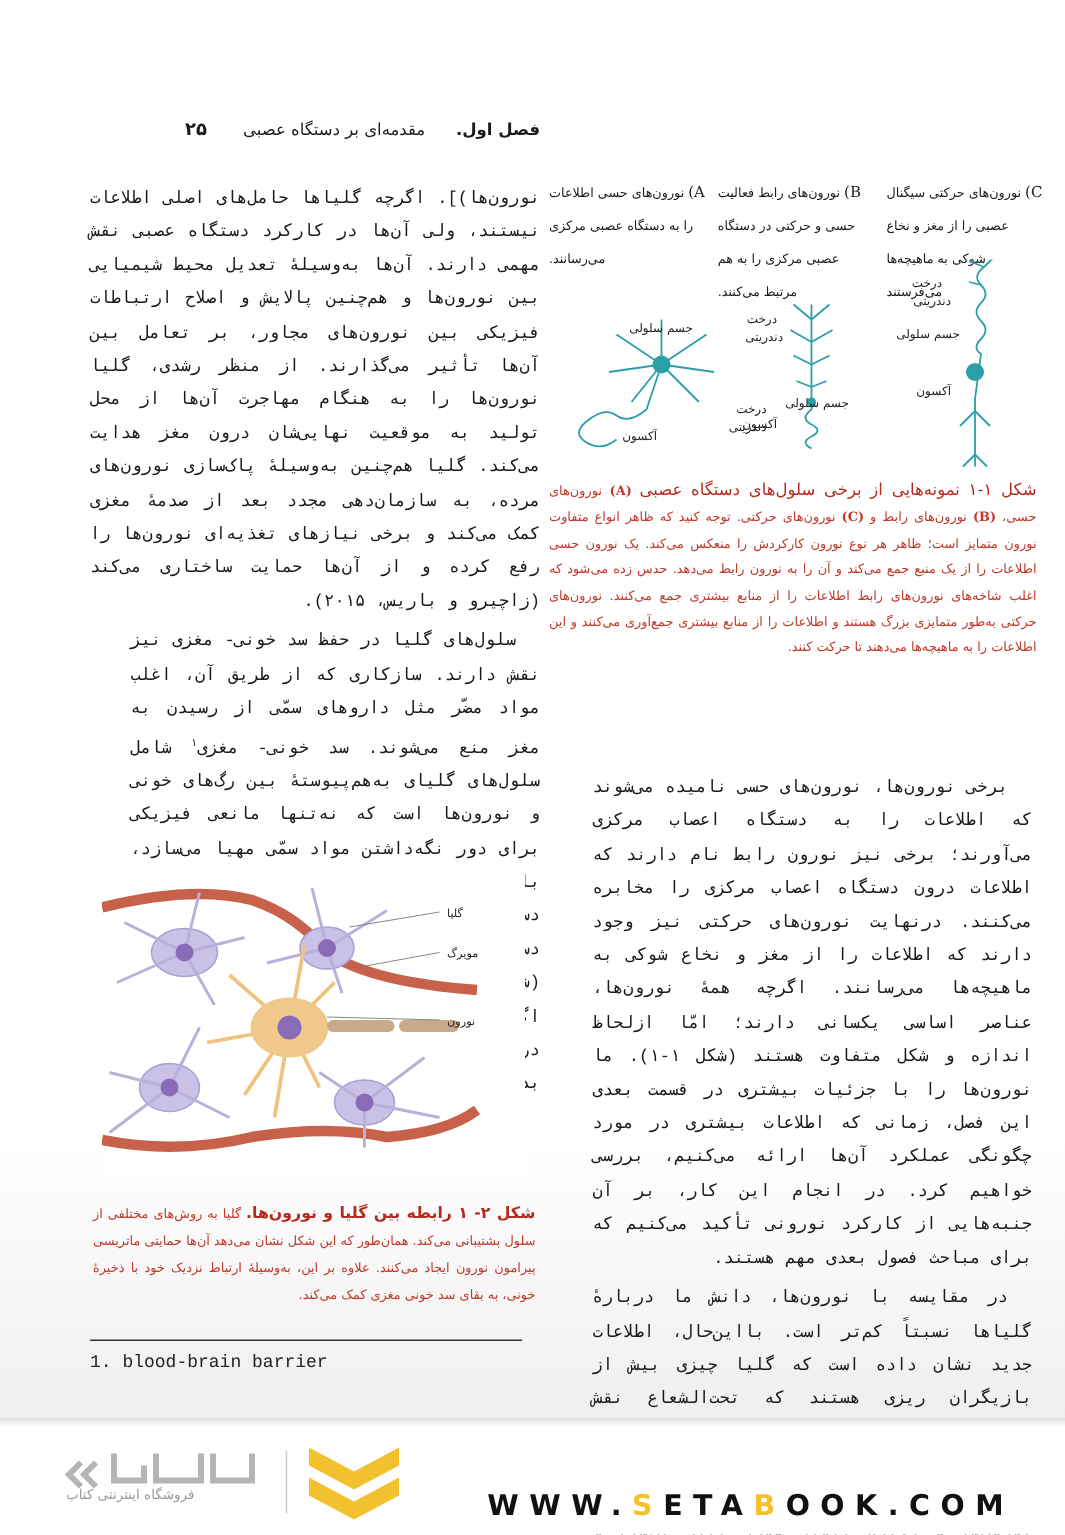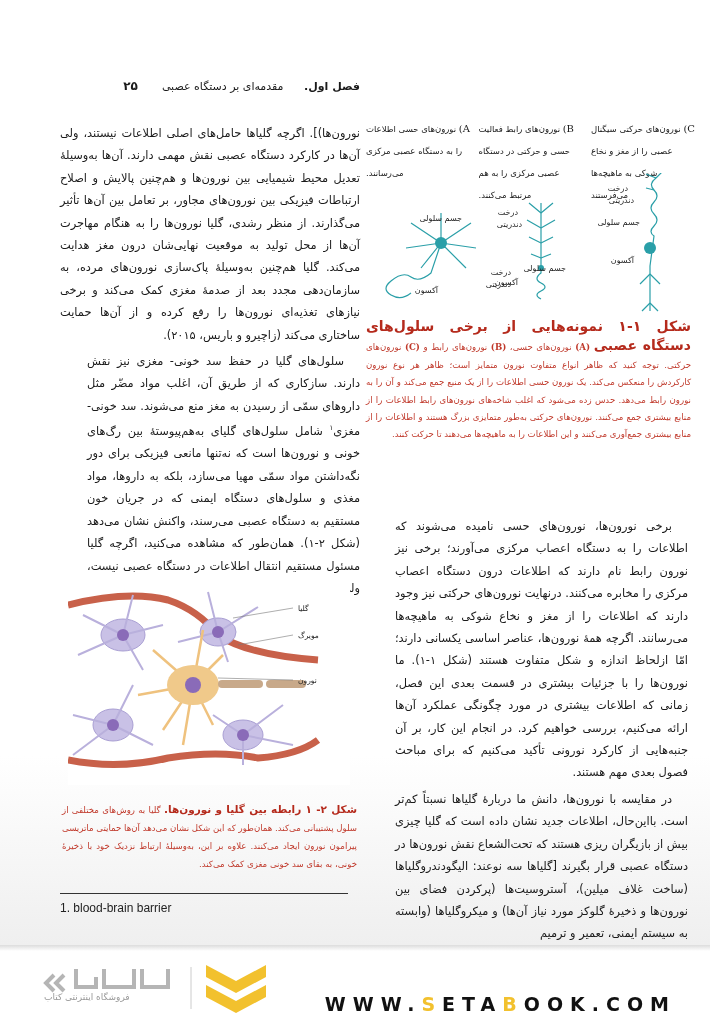--- a/index.html
+++ b/index.html
@@ -14,58 +14,58 @@
     background: linear-gradient(180deg, #ffffff 0%, #ffffff 80%, #efefef 100%);
   }
   .header {
     position: absolute; top: 76px; left: 60px; width: 300px; height: 20px;
     direction: rtl; display: flex; align-items: center; gap: 24px;
     font-size: 11px;
   }
   .header .chapter b { font-weight: bold; margin-left: 17px; }
   .header .pageno { font-weight: bold; font-size: 12px; }
 
-  .col { position: absolute; direction: rtl; text-align: justify; }
+  .col { position: absolute; direction: rtl; text-align: justify; font-family: Liberation Mono, monospace; }
   .col-left { left: 60px; top: 122px; width: 300px; }
   .col-right { left: 368px; top: 515px; width: 320px; }
   .para {
     font-size: 11.4px; line-height: 22.4px; margin: 0 0 4px 0;
     text-align-last: right;
   }
   .indent { text-indent: 16px; margin-left: 27px; }
   sup { font-size: 7px; }
 
   .fig1 { position: absolute; left: 366px; top: 118px; width: 330px; height: 195px; }
   .fig1-labels { display: flex; direction: rtl; justify-content: space-between; }
   .fig1-label { font-size: 8.5px; line-height: 22px; width: 105px; direction: rtl; text-align: left; }
   .fig1-label b { font-family: "DejaVu Serif", serif; font-weight: normal; font-size: 10px; }
   .fig1 svg { position: absolute; left: 0; top: 55px; }
 
   .cap1 {
     position: absolute; left: 366px; top: 318px; width: 325px;
     direction: rtl; text-align: justify; color: #c0392b;
     font-size: 8.6px; line-height: 17.4px;
   }
-  .cap1 .title { font-weight: bold; font-size: 14px; color: #b52a1c; }
+  .cap1 .title { font-weight: normal; font-size: 11px; color: #b52a1c; }
   .cap1 b.l { font-family: "DejaVu Serif", serif; }
 
   .fig2 {
     position: absolute; left: 68px; top: 580px; width: 282px; height: 205px;
     background: #ffffff;
   }
   .cap2 {
     position: absolute; left: 62px; top: 800px; width: 295px;
     direction: rtl; text-align: justify; color: #c0392b;
     font-size: 8.6px; line-height: 18px;
   }
   .cap2 .title { font-weight: bold; font-size: 10.5px; color: #b52a1c; }
 
   .footnote-rule { position: absolute; left: 60px; top: 893px; width: 288px; height: 1px; background: #333; }
   .footnote {
-    position: absolute; left: 60px; top: 901px; font-family: Liberation Sans, sans-serif;
+    position: absolute; left: 60px; top: 901px; font-family: Liberation Mono, monospace;
     font-size: 12px; color: #222;
   }
 
   .banner {
     position: absolute; left: 0; top: 945px; width: 710px; height: 78px; background: #ffffff;
   }
   .banner .shadow { position: absolute; left: 0; top: 0; width: 710px; height: 6px;
     background: linear-gradient(180deg, #dcdcdc, #ffffff); }
   .store-title {
     position: absolute; right: 30px; top: 18px; direction: rtl;

